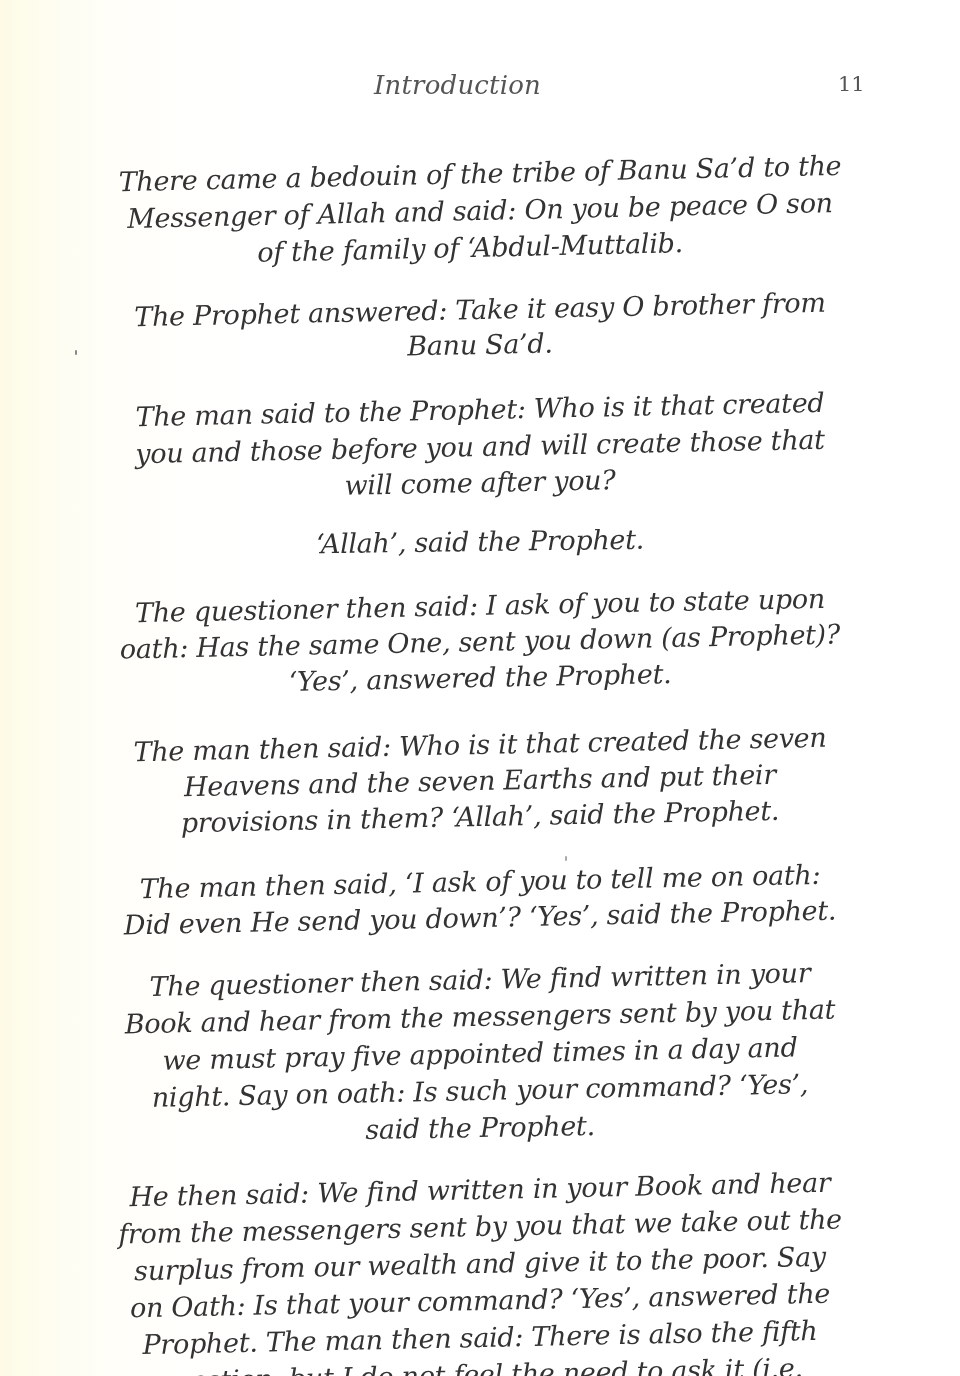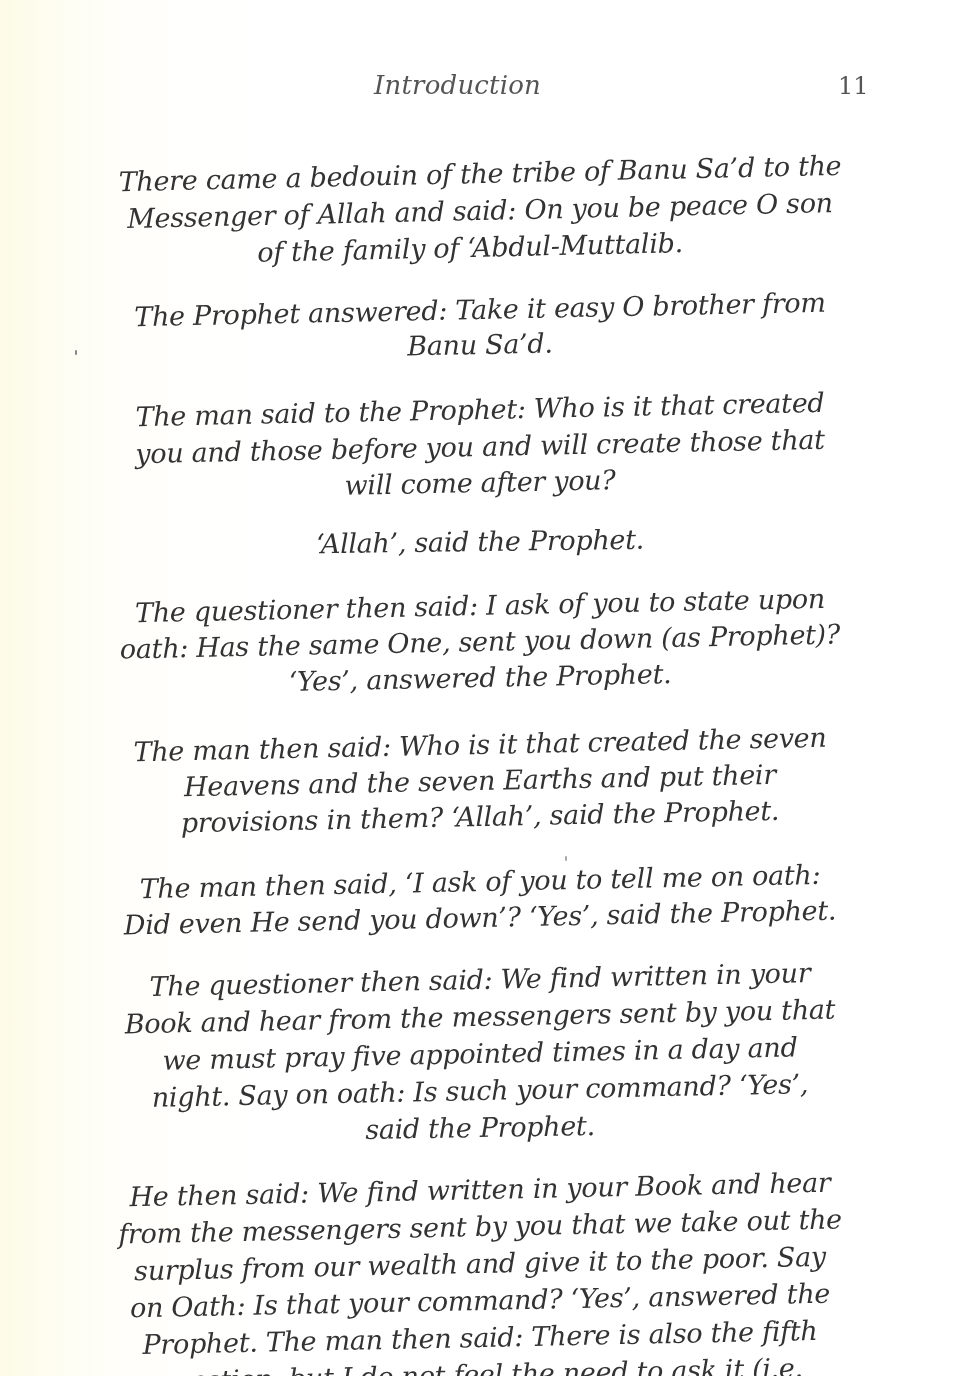--- a/index.html
+++ b/index.html
@@ -10,21 +10,21 @@
     font-family: "DejaVu Serif", "Liberation Serif", serif;
   }
   .page { position: absolute; inset: 0; }
   .running-head {
     position: absolute; left: 374px; top: 70px;
     font-style: italic; font-size: 26px; color: #555;
     font-family: "DejaVu Serif", serif; letter-spacing: 0.2px;
   }
   .page-number {
     position: absolute; left: 838px; top: 72px;
-    font-size: 24px; color: #555; font-family: "DejaVu Serif", serif;
+    font-size: 21px; color: #555; font-family: "DejaVu Serif", serif;
   }
   .line {
     position: absolute; left: 0; width: 960px;
     text-align: center; white-space: nowrap;
     font-style: italic; font-size: 27px; line-height: 36px;
     font-family: "DejaVu Serif", serif;
     transform-origin: 50% 50%;
     letter-spacing: -0.3px;
     color: #333;
   }

